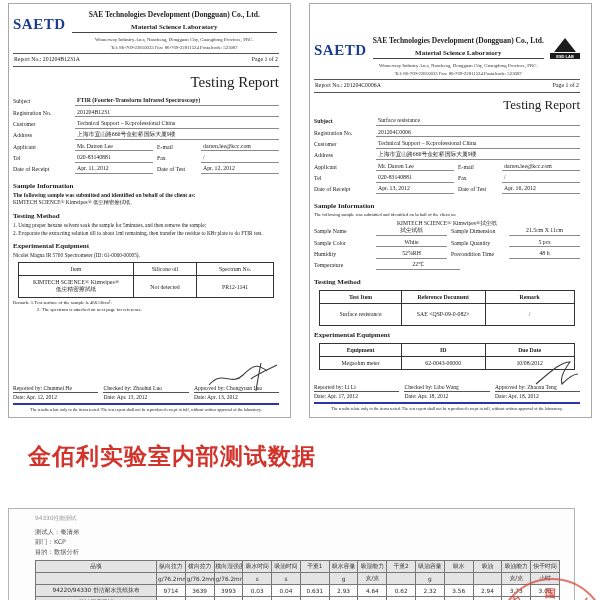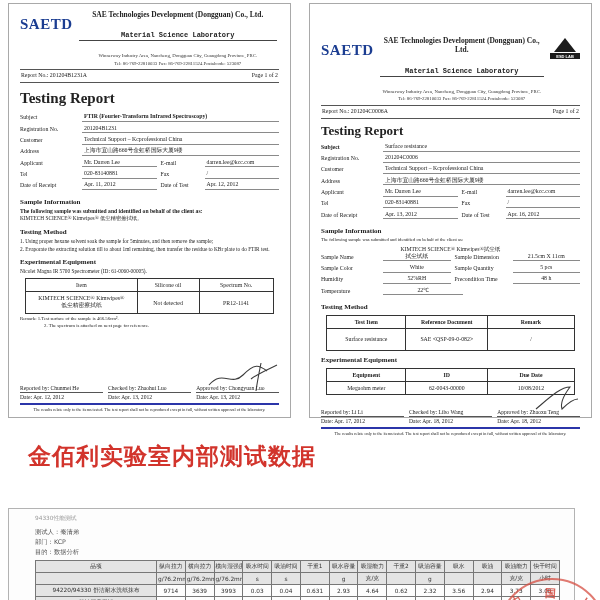--- a/index.html
+++ b/index.html
@@ -1,38 +1,38 @@
 <!DOCTYPE html>
 <html><head>
 <meta charset="utf-8">
 <style>
   html,body{margin:0;padding:0;}
   body{width:600px;height:600px;position:relative;overflow:hidden;background:#fff;
        font-family:"Liberation Serif",serif;color:#222;}
   
   .doc{position:absolute;background:#fff;border:1px solid #a9a9a9;box-sizing:border-box;
        width:283px;height:415px;top:3px;display:flex;flex-direction:column;
-       padding:6px 11px 5px 11px;}
+       padding:6px 11px 5px 4px;}
   #doc-left{left:8px;}
   #doc-right{left:309px;padding-top:32px;}
   .dochead{display:flex;align-items:flex-start;gap:4px;}
   .logo{color:#1b3d91;font-weight:bold;font-size:15px;letter-spacing:.5px;padding-top:6px;}
   .headmid{flex:1;text-align:center;}
   .co{font-size:7.5px;font-weight:bold;line-height:1.25;}
   .lab{font-size:7px;font-weight:bold;border-bottom:1px solid #444;display:block;
-       padding-bottom:1px;margin:12px 2px;font-family:Liberation Mono, monospace;}
+       padding-bottom:1px;margin:4px 2px;}
   .addr{font-size:4.8px;color:#333;line-height:1.35;margin-top:1px;}
   .esd{width:30px;text-align:center;padding-top:2px;}
   .esd-tri{width:0;height:0;border-left:11px solid transparent;border-right:11px solid transparent;
        border-bottom:14px solid #1c1c1c;margin:0 auto;}
   .esd-txt{font-size:4px;font-weight:bold;background:#1c1c1c;color:#fff;margin-top:1px;
        padding:0.5px 0;font-family:"Liberation Sans",sans-serif;}
   .hr1{border-top:1px solid #555;margin:2px 0 0 0;}
   .reportrow{display:flex;justify-content:space-between;font-size:5.8px;padding:2px 1px;}
-  .rtitle{text-align:left;font-size:15px;font-weight:bold;margin:7px 0 6px 0;}
+  .rtitle{text-align:right;font-size:15px;font-weight:normal;margin:7px 0 6px 0;}
   .frow{display:flex;font-size:5.8px;line-height:1.35;margin-bottom:2.5px;align-items:flex-end;}
   .fl{width:62px;flex-shrink:0;}
   .fl2{width:44px;flex-shrink:0;padding-left:4px;}
   .fv{flex:1;border-bottom:1px solid #8a8a8a;min-height:7px;padding:0 2px;}
   .c{text-align:center;}
   .sechead{font-weight:bold;font-size:7px;margin:5px 0 2px 0;}
   .small{font-size:5.3px;line-height:1.45;}
   .bsmall{font-size:5.6px;font-weight:bold;line-height:1.4;}
   .rtab{width:96%;margin:2px auto 0 auto;border-collapse:collapse;font-size:5.8px;}
   .rtab td{border:1px solid #333;text-align:center;padding:3px 2px;}

